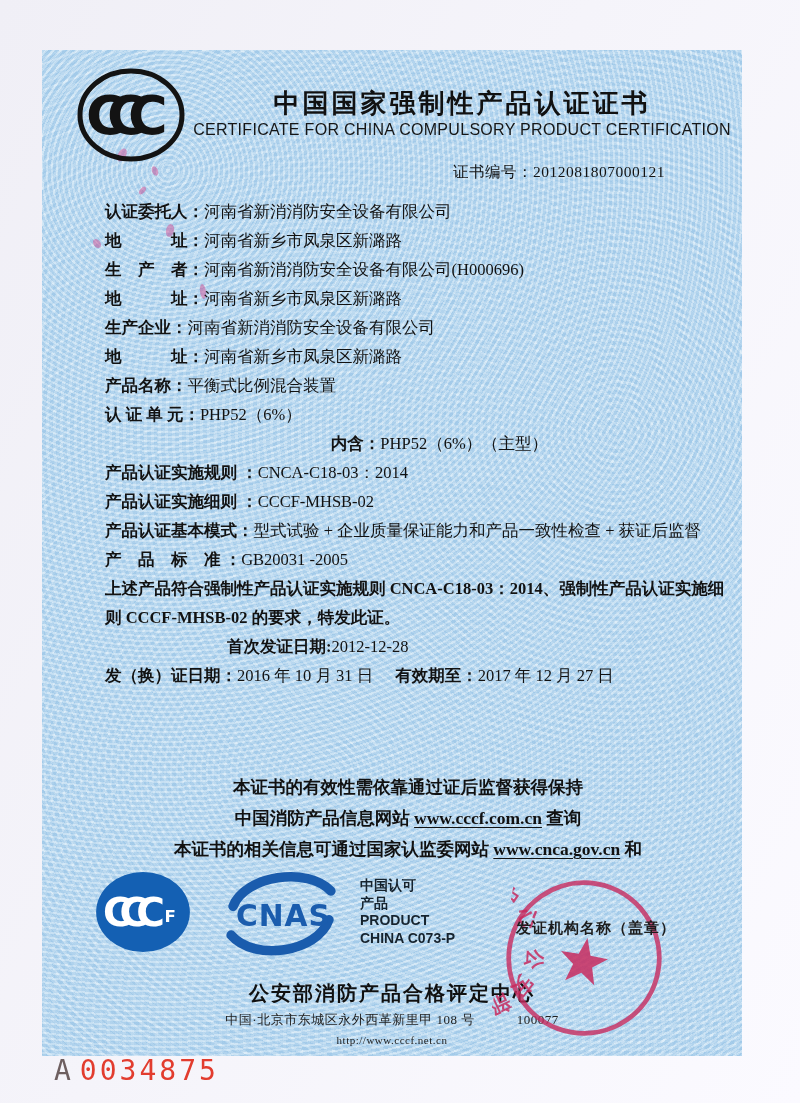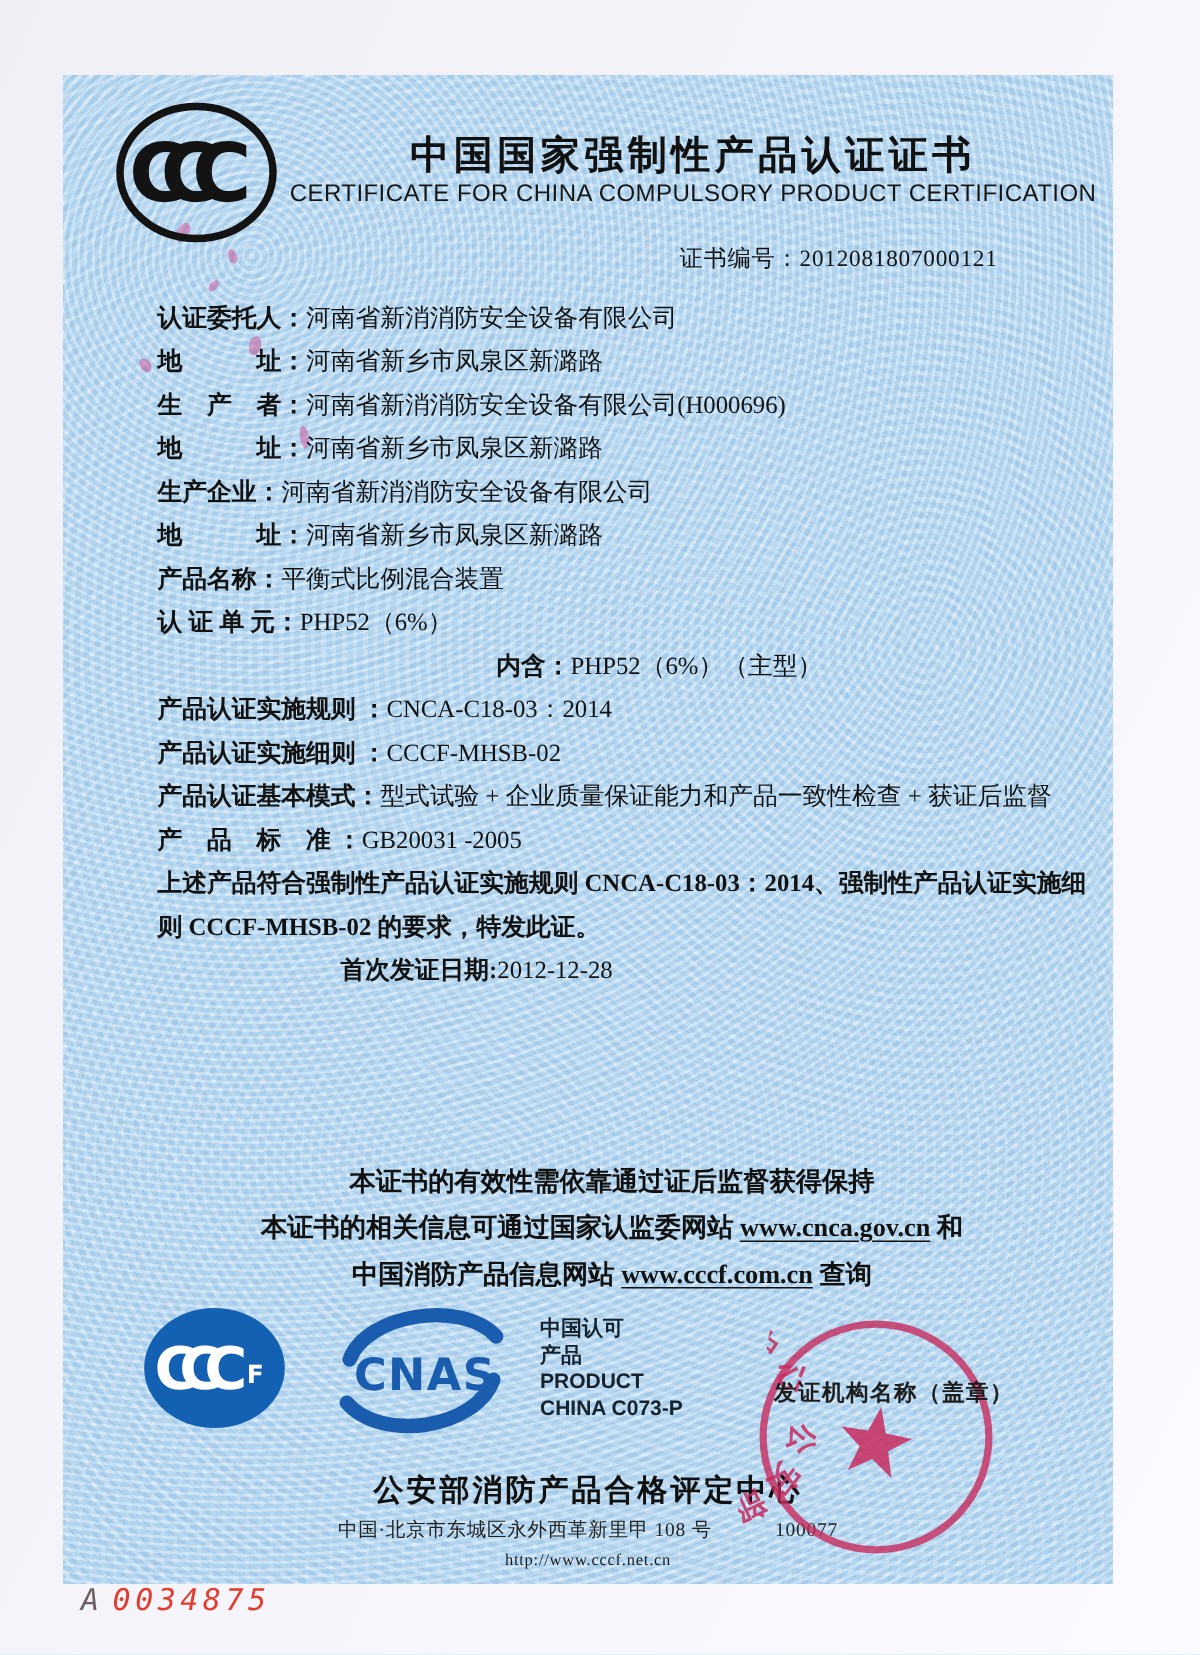--- a/index.html
+++ b/index.html
@@ -78,21 +78,21 @@
     font-family:"Liberation Sans","DejaVu Sans",sans-serif;
     font-size:20px; font-weight:bold; letter-spacing:2px; color:#101010; margin-bottom:4px;
   }
   .footer-addr { font-size:13px; color:#222; margin-bottom:5px; letter-spacing:.5px; }
   .footer-post { margin-left:42px; }
   .footer-url { font-size:11px; color:#1b1b1b; letter-spacing:.5px; }
   
   .serial {
     position:absolute; left:54px; top:1054px;
     font-family:"DejaVu Sans Mono","Liberation Mono",monospace;
-    font-size:20px; letter-spacing:2px;font-style:italic;
+    font-size:28px; letter-spacing:2px;
   }
   .serial-a { color:#6e5f60; margin-right:7px; }
   .serial-num { color:#e23c2e; letter-spacing:3px; }
   
   .mark { position:absolute; background:rgba(206,62,138,.45); border-radius:50%; }
   .m1 { left:76px;  top:98px;  width:8px;  height:14px; transform:rotate(28deg); }
   .m2 { left:110px; top:116px; width:6px;  height:10px; transform:rotate(-20deg); }
   .m3 { left:98px;  top:136px; width:5px;  height:9px;  transform:rotate(40deg); }
   .m4 { left:124px; top:174px; width:8px;  height:13px; transform:rotate(12deg); }
   .m5 { left:158px; top:234px; width:6px;  height:15px; transform:rotate(-8deg); }
@@ -136,26 +136,27 @@
       <p><span class="lbl">地　　　址：</span><span class="val">河南省新乡市凤泉区新潞路</span></p>
       <p><span class="lbl">产品名称：</span><span class="val">平衡式比例混合装置</span></p>
       <p><span class="lbl">认 证 单 元：</span><span class="val">PHP52（6%）</span></p>
       <p class="row-indent"><span class="lbl">内含：</span><span class="val">PHP52（6%）（主型）</span></p>
       <p><span class="lbl">产品认证实施规则 ：</span><span class="val">CNCA-C18-03：2014</span></p>
       <p><span class="lbl">产品认证实施细则 ：</span><span class="val">CCCF-MHSB-02</span></p>
       <p><span class="lbl">产品认证基本模式：</span><span class="val">型式试验 + 企业质量保证能力和产品一致性检查 + 获证后监督</span></p>
       <p><span class="lbl">产　品　标　准 ：</span><span class="val">GB20031 -2005</span></p>
       <p class="statement">上述产品符合强制性产品认证实施规则 CNCA-C18-03：2014、强制性产品认证实施细则 CCCF-MHSB-02 的要求，特发此证。</p>
       <p class="first-issue"><span>首次发证日期:</span><span class="val">2012-12-28</span></p>
+      <p><span class="lbl">发（换）证日期：</span><span class="val">2016 年 10 月 31 日</span><span class="lbl gap-left">有效期至：</span><span class="val">2017 年 12 月 27 日</span></p>
     </div>
 
     <div class="notice">
       <p>本证书的有效性需依靠通过证后监督获得保持</p>
+      <p><span>中国消防产品信息网站 </span><span class="link">www.cccf.com.cn</span><span> 查询</span></p>
       <p><span>本证书的相关信息可通过国家认监委网站 </span><span class="link">www.cnca.gov.cn</span><span> 和</span></p>
-      <p><span>中国消防产品信息网站 </span><span class="link">www.cccf.com.cn</span><span> 查询</span></p>
     </div>
 
     <svg class="cccf-logo" viewBox="0 0 100 86">
       <ellipse cx="50" cy="43" rx="48" ry="41" fill="#1460b3"></ellipse>
       <text x="9" y="57" font-family="'DejaVu Sans',sans-serif" font-size="40" font-weight="bold" fill="#ffffff">C</text>
       <text x="26" y="57" font-family="'DejaVu Sans',sans-serif" font-size="40" font-weight="bold" fill="#ffffff">C</text>
       <text x="43" y="57" font-family="'DejaVu Sans',sans-serif" font-size="40" font-weight="bold" fill="#ffffff">C</text>
       <text x="72" y="53" font-family="'DejaVu Sans',sans-serif" font-size="17" font-weight="bold" fill="#ffffff">F</text>
     </svg>
 

